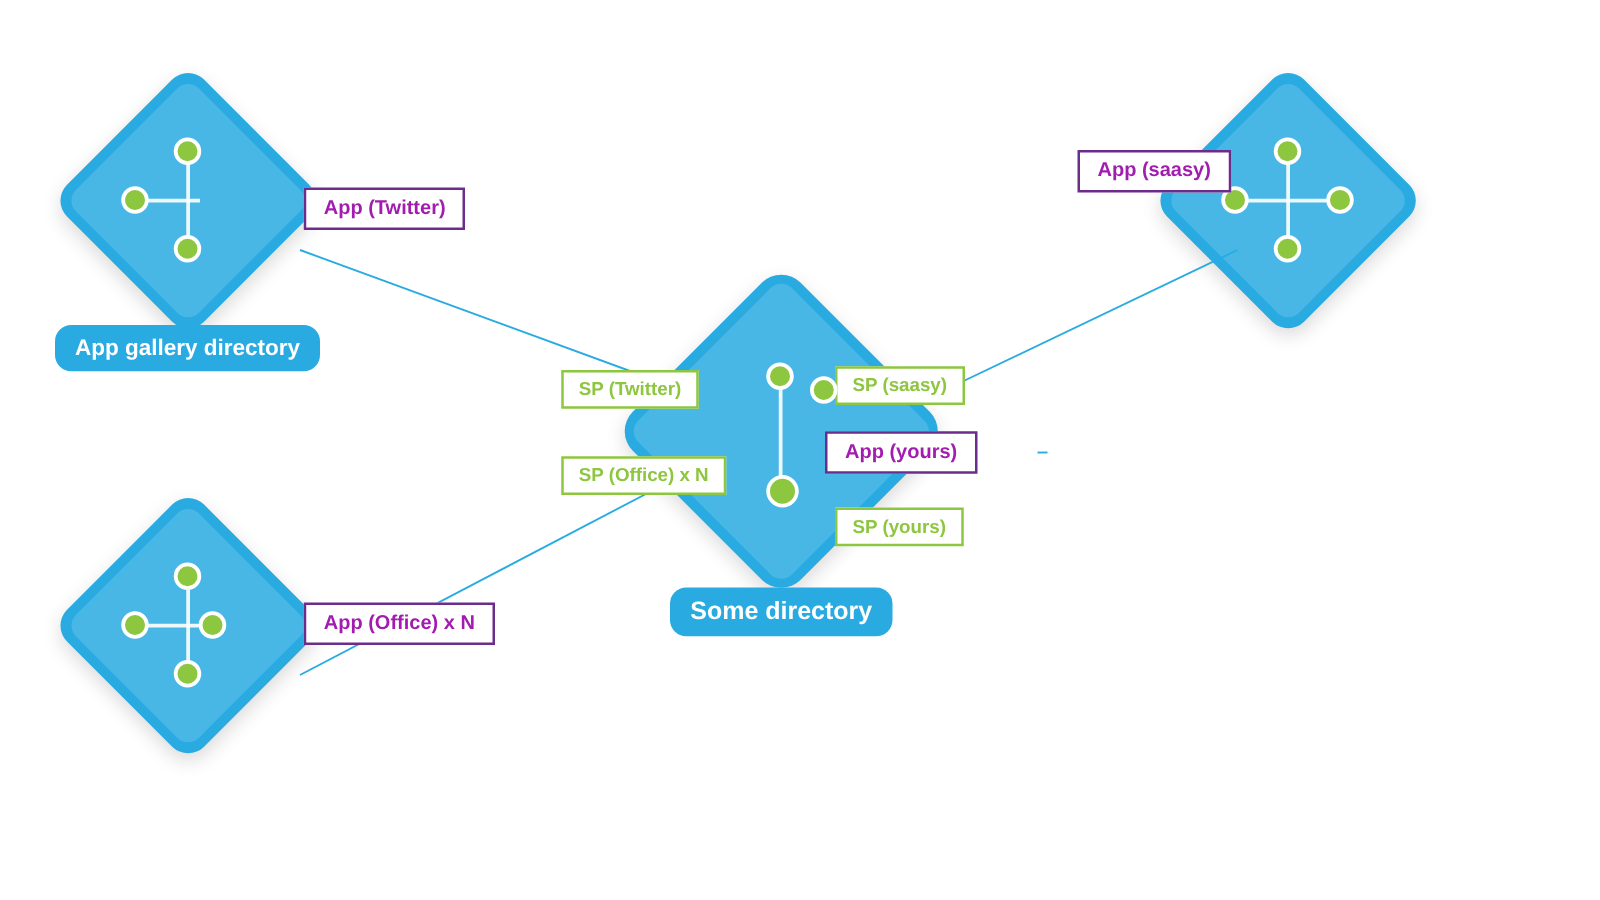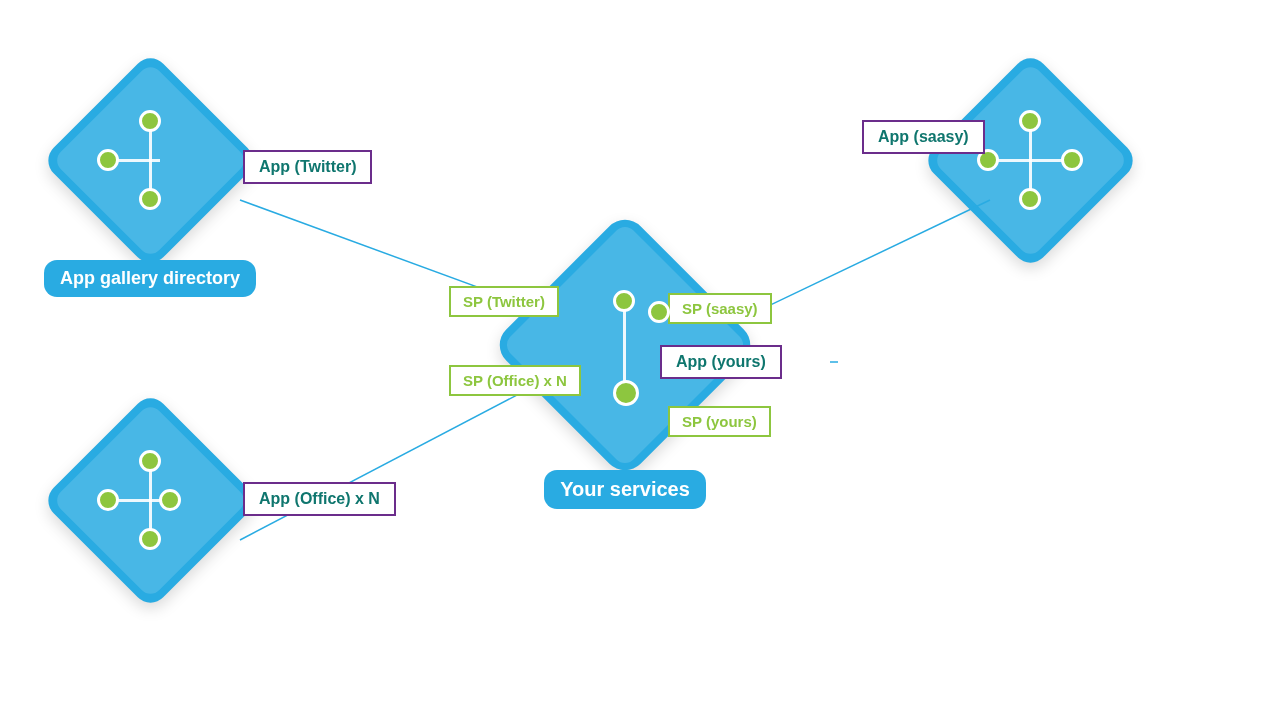--- a/index.html
+++ b/index.html
@@ -120,21 +120,21 @@
     .app-label {
       position: absolute;
       border: 2px solid #8dc63f;
       background: #ffffff;
       padding: 6px 14px;
       font-weight: 700;
       font-size: 16px;
       white-space: nowrap;
       z-index: 20;
     }
-    .app-label.purple { color: #0f766e; border-color: #6b2d8b; }
+    .app-label.purple { color: #a21caf; border-color: #6b2d8b; }
   </style>
 </head>
 <body>
 
 <svg class="connector-svg" xmlns="http://www.w3.org/2000/svg">
 
   <line x1="240" y1="200" x2="540" y2="310" stroke="#29abe2" stroke-width="1.5" stroke-dasharray="none"></line>
 
   <line x1="240" y1="540" x2="540" y2="383" stroke="#29abe2" stroke-width="1.5"></line>
 
@@ -184,24 +184,24 @@
 
 <div class="diamond-container" style="left:490px; top:210px;">
   <div class="diamond" style="width:270px; height:270px;">
     <div class="diamond-shape" style="width:190px; height:190px; border-radius:22px;"></div>
     <div class="network-graph" style="width:120px; height:120px;">
       <div class="node" style="top:5px; left:48px;"></div>
       <div class="node" style="top:95px; left:48px; width:26px; height:26px;"></div>
       <div class="graph-line" style="width:3px; height:90px; top:16px; left:58px;"></div>
     </div>
   </div>
-  <div class="dir-label dir-label-teal" style="font-size:20px;">Your services</div>
-</div>
-
-<div class="sp-label green" style="top:286px; left:449px;">SP (Twitter)</div>
+  <div class="dir-label dir-label-teal" style="font-size:20px;">Some directory</div>
+</div>
+
+<div class="sp-label green" style="top:296px; left:449px;">SP (Twitter)</div>
 <div class="sp-label green" style="top:365px; left:449px;">SP (Office) x N</div>
 <div class="sp-label green" style="top:293px; left:668px;">SP (saasy)</div>
 <div class="app-label purple" style="top:345px; left:660px;">App (yours)</div>
 <div class="sp-label green" style="top:406px; left:668px;text-align:right;">SP (yours)</div>
 
 <div style="position:absolute; top:301px; left:648px; width:22px; height:22px; background:#8dc63f; border-radius:50%; border:3px solid white; z-index:25;"></div>
 
 <div class="diamond-container" style="left:920px; top:50px;">
   <div class="diamond">
     <div class="diamond-shape"></div>

